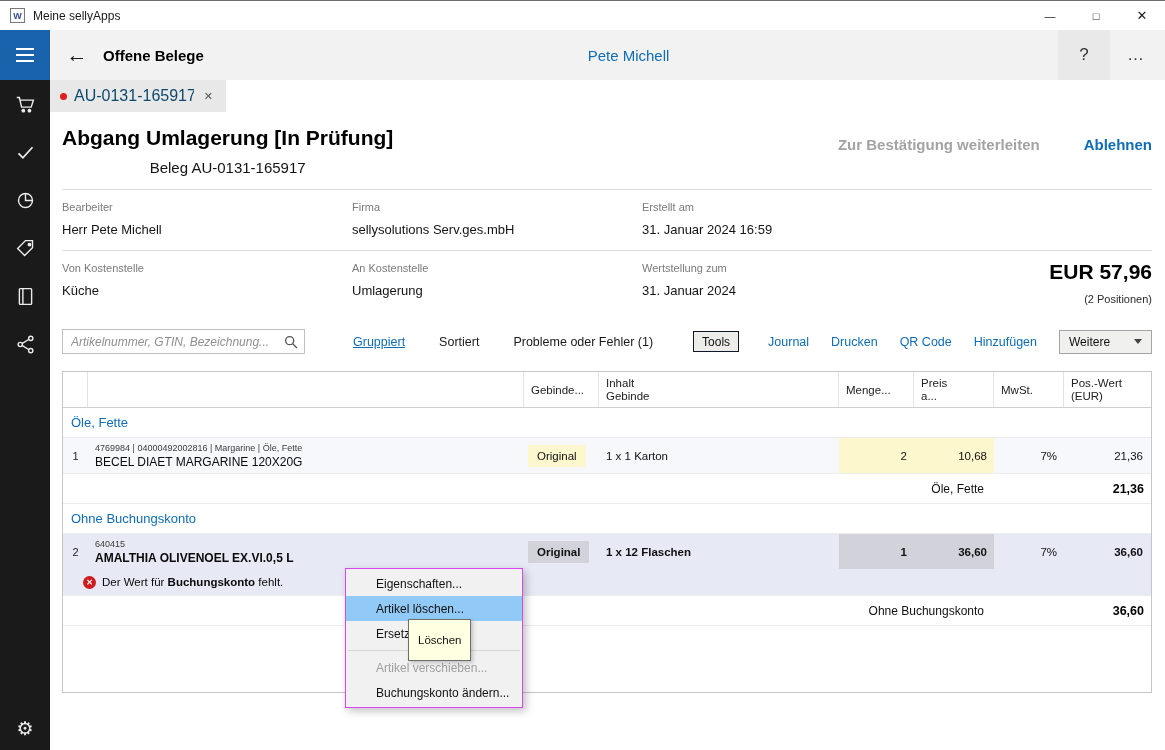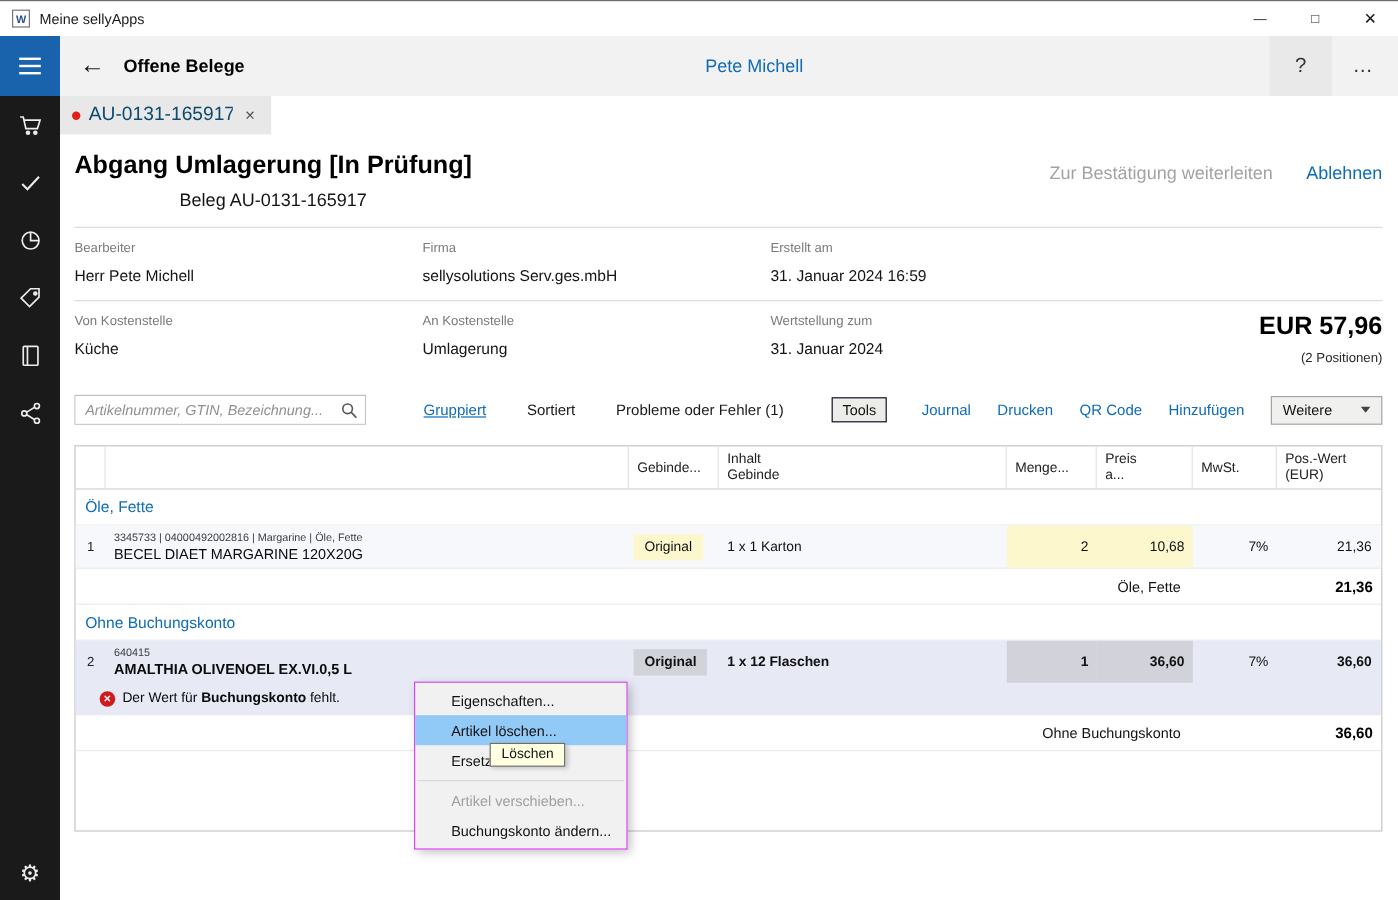--- a/index.html
+++ b/index.html
@@ -37,21 +37,21 @@
   .tab { width:176px; background:#e8e8e8; display:flex; align-items:center; padding:0 10px; gap:7px; }
   .tab-dot { width:7px; height:7px; border-radius:50%; background:#e0201f; flex:none; }
   .tab-label { font-size:16px; color:#0c4a6e; flex:1; white-space:nowrap; overflow:hidden; }
   .tab-close { font-size:11px; color:#555; padding:2px 3px; }
 
   .content { padding:14px 13px 0 12px; }
 
   .doc-head { display:flex; }
   .doc-title { font-size:21px; font-weight:bold; color:#000; }
   .doc-subtitle { margin-top:9px; font-size:15px; color:#141414;text-align:center; }
-  .doc-actions { margin-left:auto; display:flex; gap:28px; align-items:flex-end; margin-top:10px; font-size:15px; align-self:flex-start; }
+  .doc-actions { margin-left:auto; display:flex; gap:44px; align-items:flex-end; margin-top:10px; font-size:15px; align-self:flex-start;font-weight:bold; }
   .act-forward { color:#a3a3a3; }
   .act-reject { color:var(--accent,#0f6cb5); }
 
   .divider { height:1px; background:#dcdcdc; margin-top:13px; }
 
   .fields { display:grid; grid-template-columns:290px 290px 1fr; padding:11px 0 13px 0; }
   .fields.row2 { position:relative; padding-bottom:20px; }
   .f-label { font-size:11px; color:#7a7a7a; margin-bottom:9px; }
   .f-value { font-size:13px; color:#141414; }
   .total-box { position:absolute; right:0; top:9px; text-align:right; }
@@ -109,21 +109,21 @@
   .st-label { grid-column:1/7; display:flex; align-items:center; justify-content:flex-end; padding-right:10px; font-size:12px; color:#111; }
   .st-value { grid-column:7/9; display:flex; align-items:center; justify-content:flex-end; padding-right:6px; font-size:12.5px; font-weight:bold; color:#000; }
   .tfill { height:66px; }
 
   
   .ctx-menu { position:absolute; left:345px; top:568px; width:178px; background:#f1f1f1; border:1px solid #d946ef; box-shadow:3px 3px 8px rgba(0,0,0,.25); padding:2px 0; z-index:50; }
   .ctx-item { height:25px; display:flex; align-items:center; padding-left:30px; font-size:12px; color:#111; }
   .ctx-item.hl { background:var(--menu-highlight,#91c9f7); }
   .ctx-item.disabled { color:#9f9f9f; }
   .ctx-sep { height:1px; background:#d7d7d7; margin:4px 2px; }
-  .tooltip { position:absolute; left:408px; top:619px; background:#ffffe1; border:1px solid #6d6d6d; padding:3px 9px; font-size:11.5px; color:#111; z-index:60; box-shadow:2px 2px 4px rgba(0,0,0,.2); }
+  .tooltip { position:absolute; left:408px; top:619px; background:#ffffe1; border:1px solid #6d6d6d; padding:14px 9px; font-size:11.5px; color:#111; z-index:60; box-shadow:2px 2px 4px rgba(0,0,0,.2); }
 </style>
 </head>
 <body>
 
 <div class="window">
 
   <div class="titlebar">
     <span class="app-icon">W</span>
     <span class="win-title">Meine sellyApps</span>
     <div class="win-controls">
@@ -297,21 +297,21 @@
             <div>(EUR)</div>
           </div>
         </div>
 
         <div class="group-row">Öle, Fette</div>
 
         <div class="item-row tint">
           <div class="subrow">
             <div class="c num">1</div>
             <div class="c desc">
-              <div class="meta">3345733 | 04000492002816 | Margarine | Öle, Fette</div>
+              <div class="meta">4769984 | 04000492002816 | Margarine | Öle, Fette</div>
               <div class="iname">BECEL DIAET MARGARINE 120X20G</div>
             </div>
             <div class="c chipcell">
                 <span class="chip y">Original</span>
               </div>
             <div class="c mid">1 x 1 Karton</div>
             <div class="c numr bg-y">2</div>
             <div class="c numr bg-y">10,68</div>
             <div class="c numr">7%</div>
             <div class="c numr">21,36</div>

